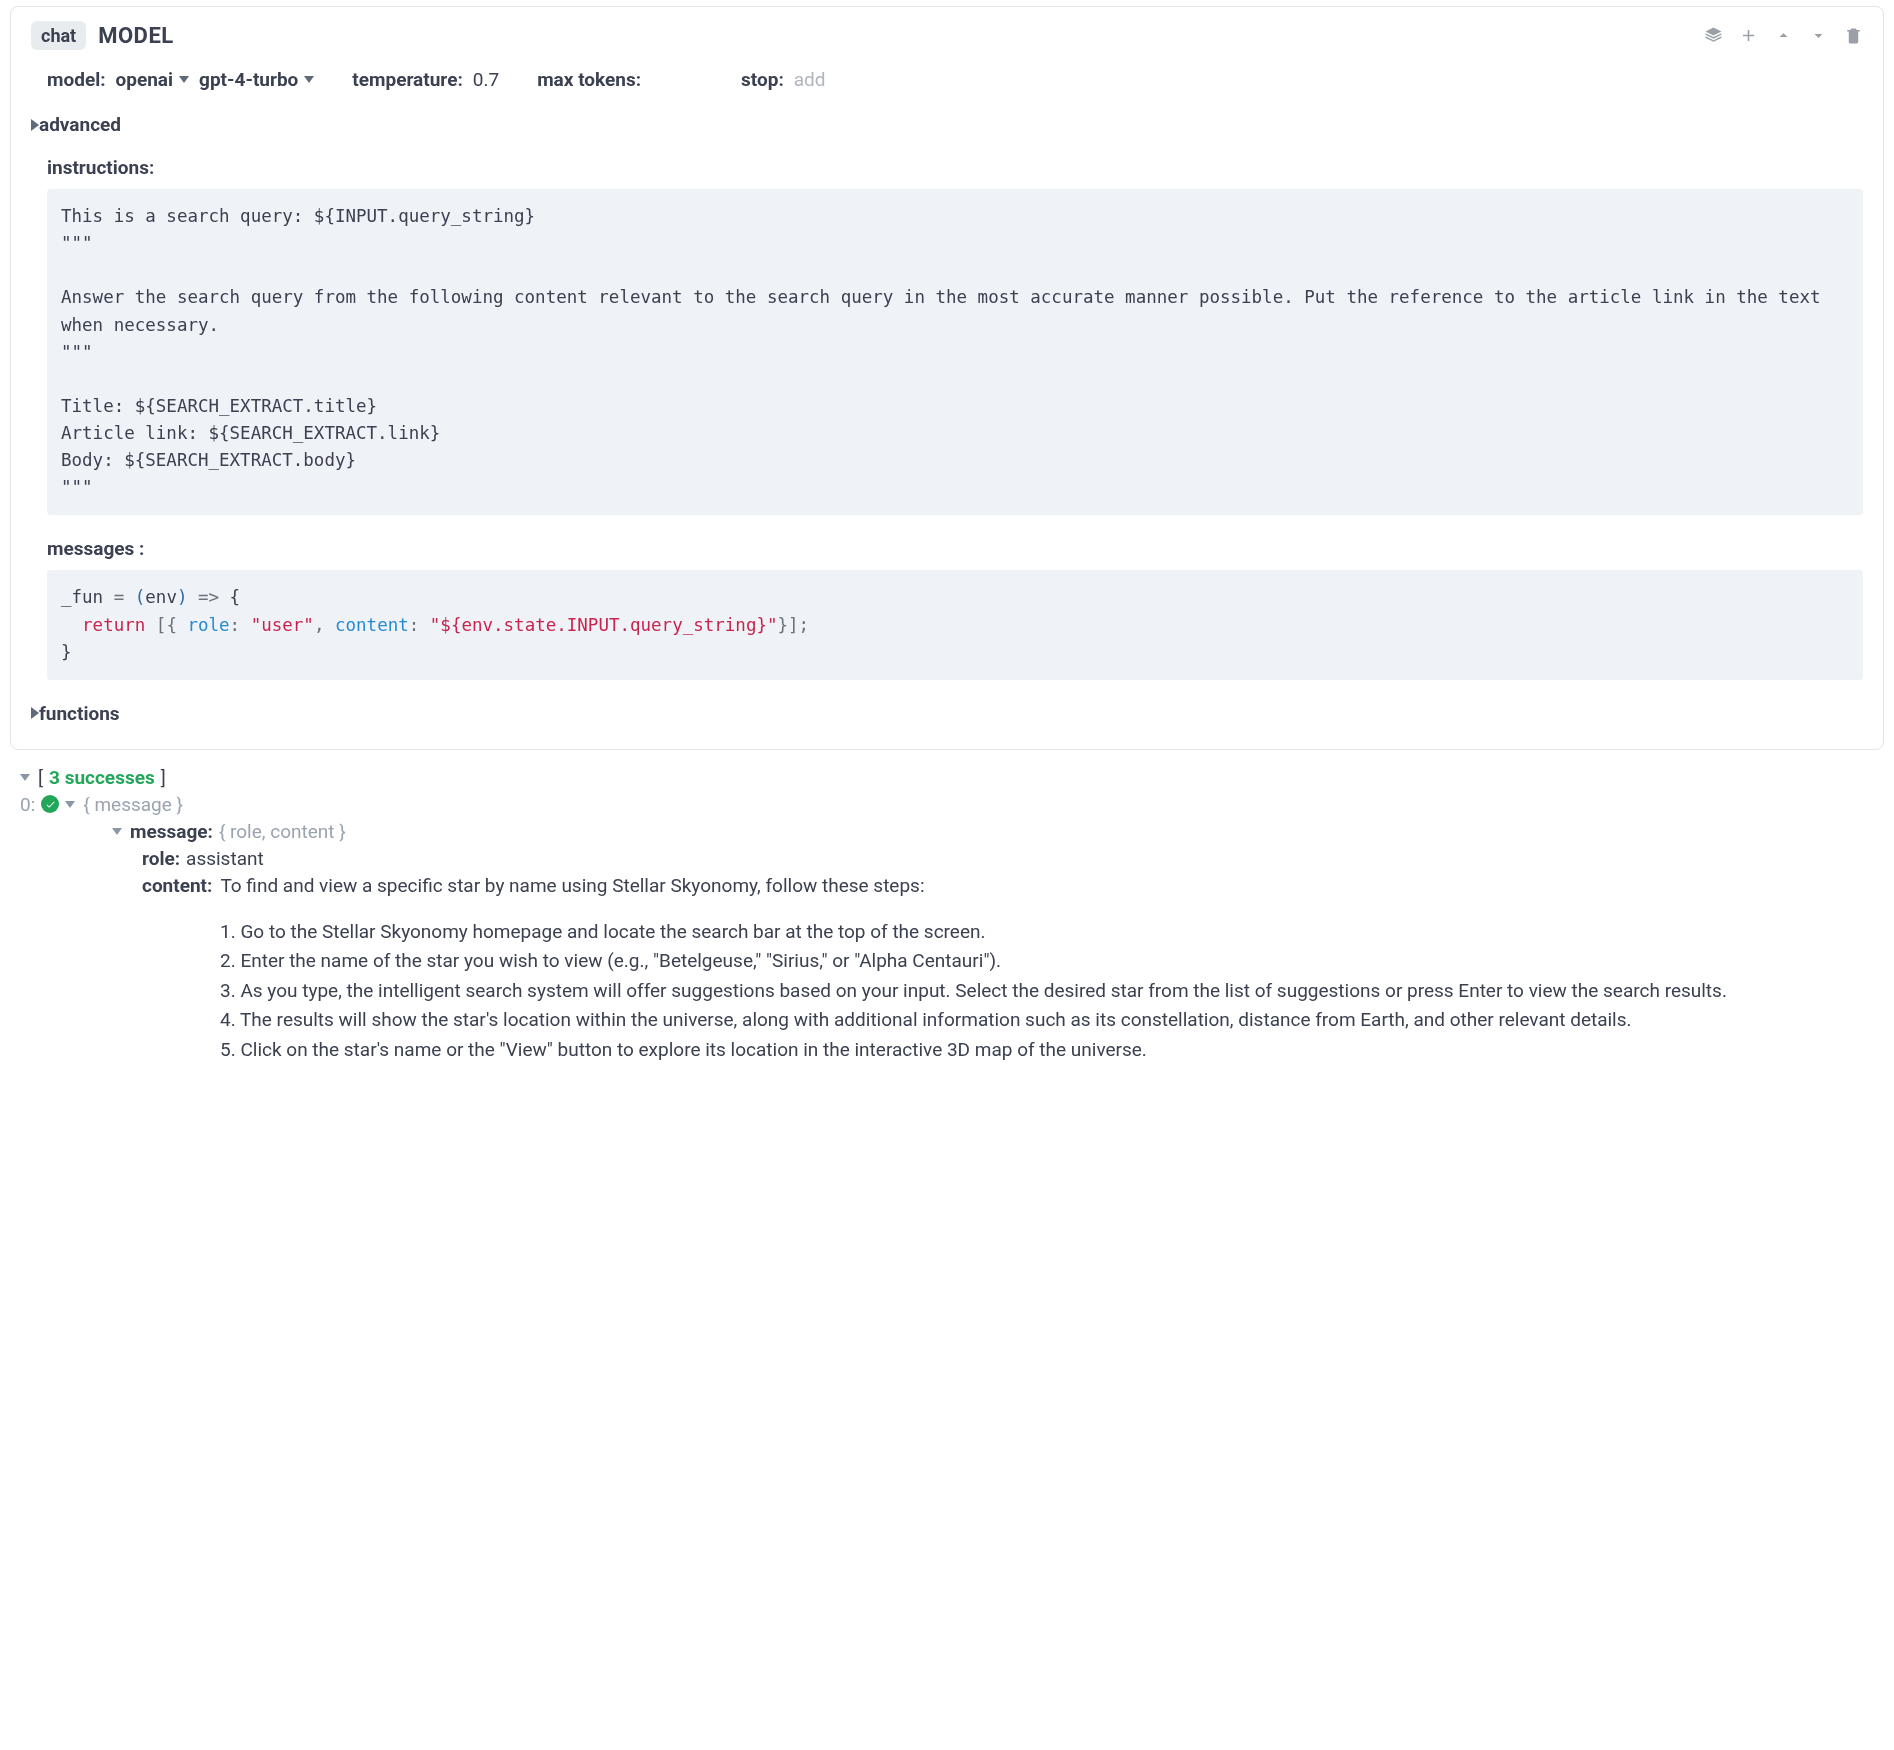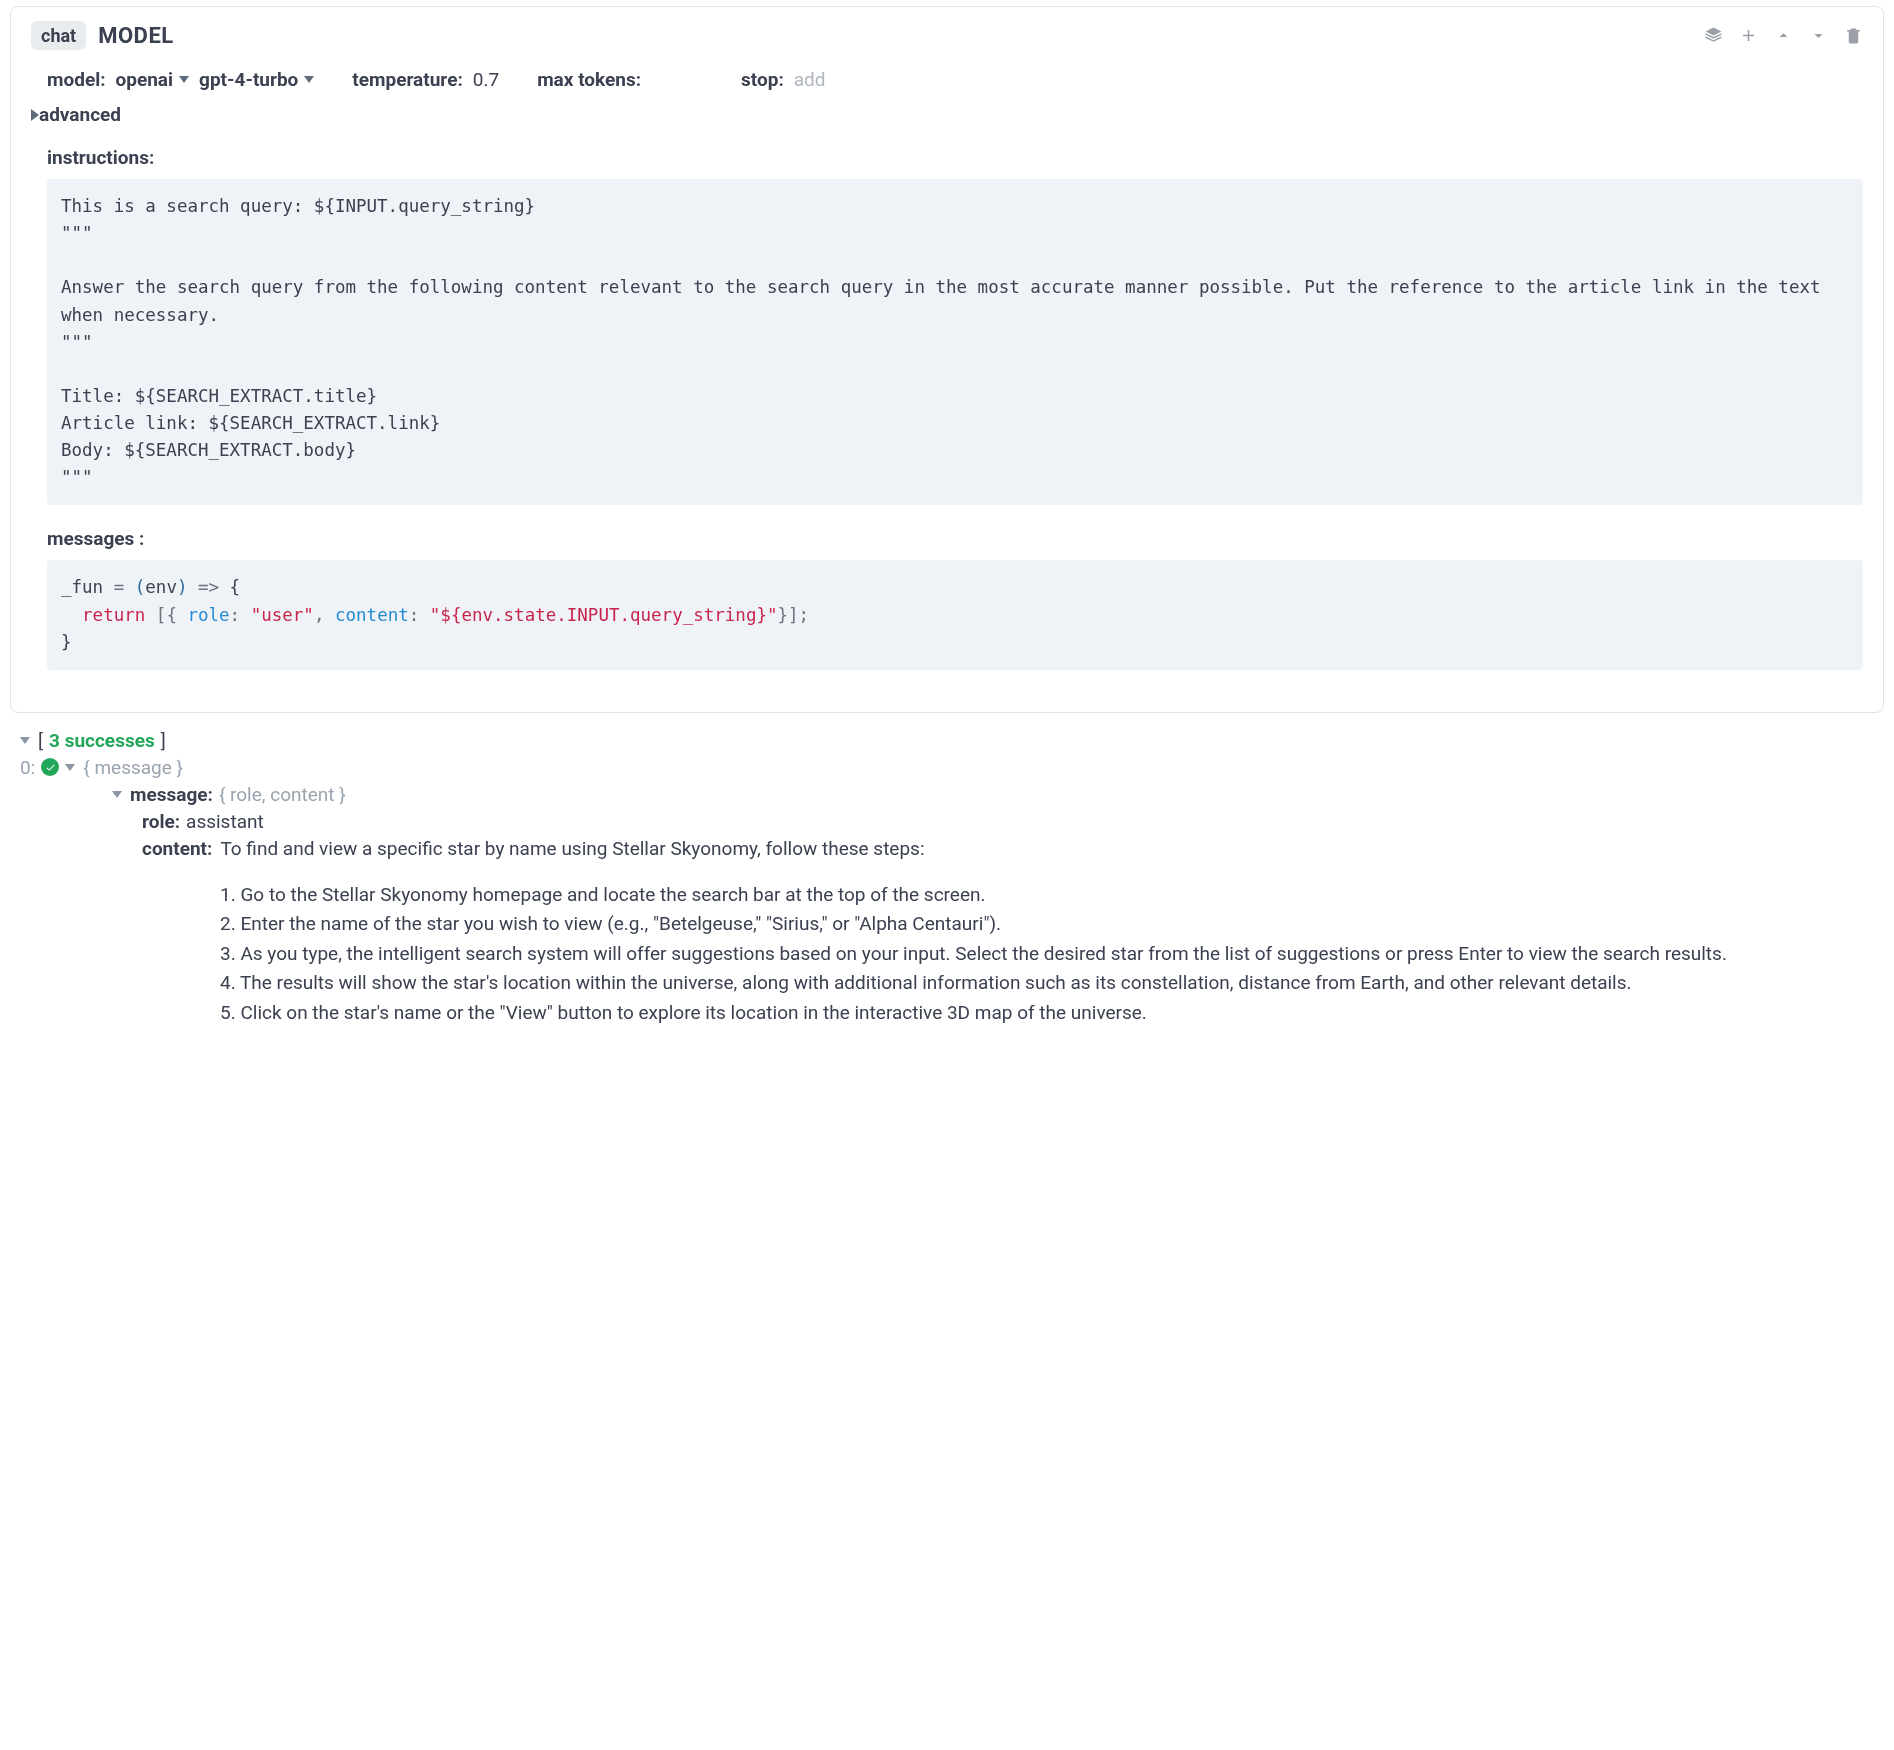--- a/index.html
+++ b/index.html
@@ -56,21 +56,21 @@
     cursor: pointer;
   }
   .params-row {
     display: flex;
     align-items: center;
     gap: 10px;
     flex-wrap: wrap;
     padding-left: 16px;
     font-size: 19px;
     color: #3b4151;
-    margin-bottom: 12px;
+    margin-bottom: 22px;
   }
   .param-label { font-weight: 700; }
   .param-value { font-weight: 700; display: inline-flex; align-items: center; gap: 4px; justify-content: center; }
   .param-plain { font-weight: 400; }
   .chev-down {
     display: inline-block;
     width: 0; height: 0;
     border-left: 5px solid transparent;
     border-right: 5px solid transparent;
     border-top: 7px solid #5f6b7a;
@@ -247,20 +247,24 @@
 Title: ${SEARCH_EXTRACT.title}
 Article link: ${SEARCH_EXTRACT.link}
 Body: ${SEARCH_EXTRACT.body}
 """</pre>
 
   <div class="section-label">messages :</div>
   <pre class="code-block"><span>_fun </span><span class="tok-punct">= </span><span class="tok-par">(</span><span>env</span><span class="tok-par">) </span><span class="tok-punct">=&gt; </span><span>{</span>
   <span class="tok-key">return </span><span class="tok-punct">[{ </span><span class="tok-id">role</span><span class="tok-punct">: </span><span class="tok-str">"user"</span><span class="tok-punct">, </span><span class="tok-id">content</span><span class="tok-punct">: </span><span class="tok-str">"${env.state.INPUT.query_string}"</span><span class="tok-punct">}];</span>
 <span>}</span></pre>
 
+  <div class="row-toggle" style="margin-bottom:4px">
+    <span class="chev-right"></span>
+    <span>functions</span>
+  </div>
 </div>
 
 <div class="results">
   <div class="res-line">
     <span class="chev-sm"></span>
     <span class="bracket">[</span>
     <span class="success-text">3 successes</span>
     <span class="bracket">]</span>
   </div>
 

